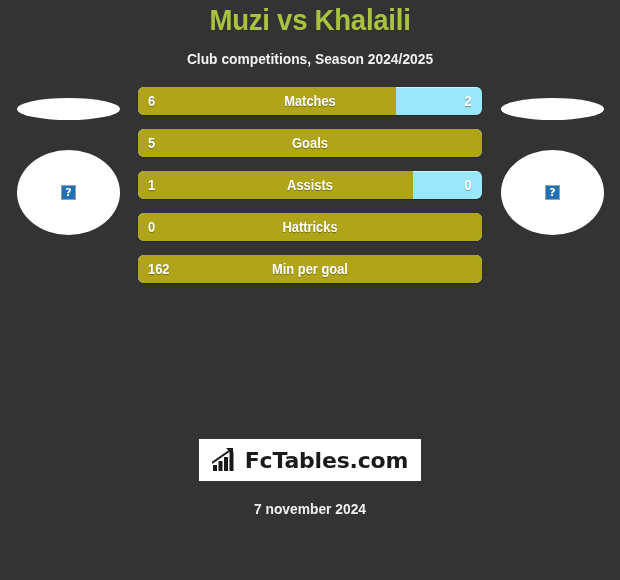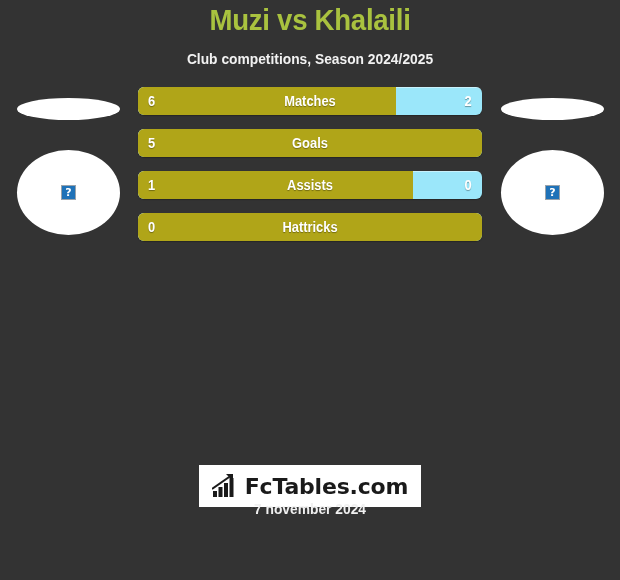--- a/index.html
+++ b/index.html
@@ -143,21 +143,21 @@
   }
   .bar-val-right {
     right: 10px;
     transform-origin: right center;
   }
 
   
   .logo {
     position: absolute;
     left: 199px;
-    top: 465px;
+    top: 439px;
     width: 222px;
     height: 42px;
     background: #ffffff;
     display: flex;
     align-items: center;
     justify-content: center;
     gap: 7px;
   }
   .logo-icon { display: block; }
   .logo-text {
@@ -213,20 +213,25 @@
       <div class="bar-row">
         <div class="bar-fill" style="width: 80%;"></div>
         <div class="bar-val-left">1</div>
         <div class="bar-label">Assists</div>
         <div class="bar-val-right">0</div>
       </div>
       <div class="bar-row">
         <div class="bar-fill" style="width: 100%;"></div>
         <div class="bar-val-left">0</div>
         <div class="bar-label">Hattricks</div>
+      </div>
+      <div class="bar-row">
+        <div class="bar-fill" style="width: 100%;"></div>
+        <div class="bar-val-left">162</div>
+        <div class="bar-label">Min per goal</div>
       </div>
     </div>
 
   <div class="avatar-col right">
     <div class="avatar-strip"></div>
     <div class="avatar-circle">
       <div class="broken-img">
         <span>?</span>
       </div>
     </div>

